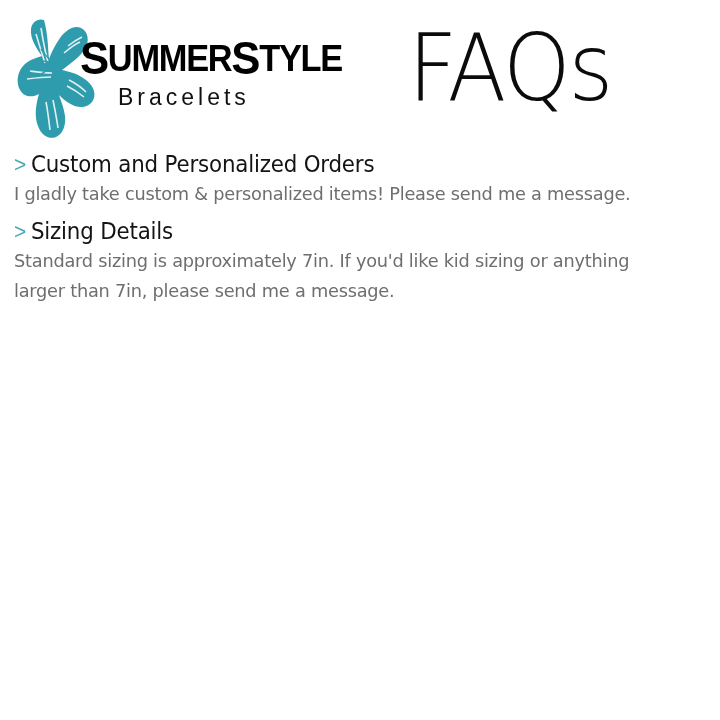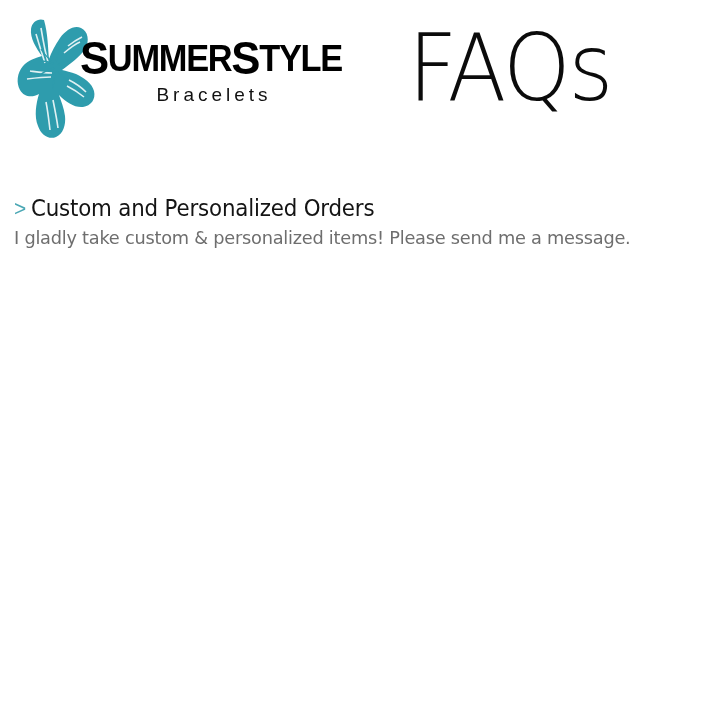--- a/index.html
+++ b/index.html
@@ -21,21 +21,20 @@
     height: 720px;
     position: relative;
     background: #ffffff;
   }
 
   
   .header {
     position: relative;
     height: 142px;
     width: 720px;
-    text-align: center;
   }
 
   .logo-block {
     position: absolute;
     left: 8px;
     top: 8px;
     width: 300px;
     height: 130px;
   }
 
@@ -67,21 +66,21 @@
   }
   .brand-main .cap {
     font-size: 47px;
     line-height: 40px;
     vertical-align: -3px;
   }
 
   .brand-sub {
     font-family: "Liberation Sans", sans-serif;
     font-weight: normal;
-    font-size: 19px;
+    font-size: 23px;
     color: #111111;
     letter-spacing: 4.0px;
     margin-top: 5px;
     margin-left: 38px;
     white-space: nowrap;
   }
 
   .faq-title {
     position: absolute;
     left: 408px;
@@ -102,21 +101,21 @@
     position: absolute;
     left: 0;
     top: 150px;
     width: 720px;
   }
 
   .faq-item {
     padding: 0 14px 0 14px;
     margin-bottom: 14px;
   }
-  .faq-item.tight { margin-bottom: 8px; margin-top: 44px; }
+  .faq-item.tight { margin-bottom: 8px; }
 
   .faq-heading {
     display: block;
     font-family: "DejaVu Sans", sans-serif;
     font-weight: normal;
     font-size: 22.5px;
     line-height: 29px;
     color: #141414;
     letter-spacing: -0.2px;
     white-space: nowrap;
@@ -200,18 +199,22 @@
   </div>
 
   <div class="faq-list">
 
     <div class="faq-item tight">
       <div class="faq-heading"><span class="chev">&gt;</span><span>Custom and Personalized Orders</span></div>
       <div class="faq-body">I gladly take custom &amp; personalized items! Please send me a message.</div>
     </div>
 
 
+    <div class="faq-item">
+      <div class="faq-heading"><span class="chev">&gt;</span><span>Sizing Details</span></div>
+      <div class="faq-body">Standard sizing is approximately 7in. If you'd like kid sizing or anything larger than 7in, please send me a message.</div>
+    </div>
 
 
 
   </div>
 
 </div>
 
 </body></html>

